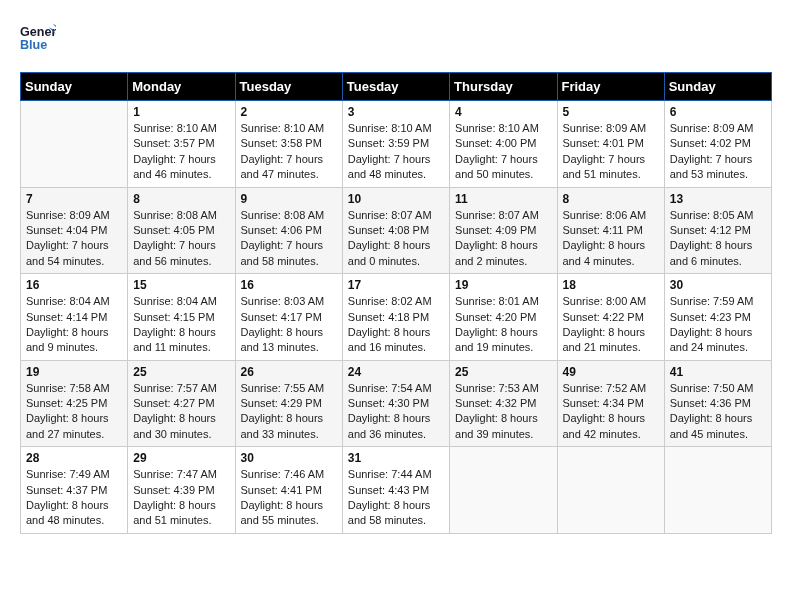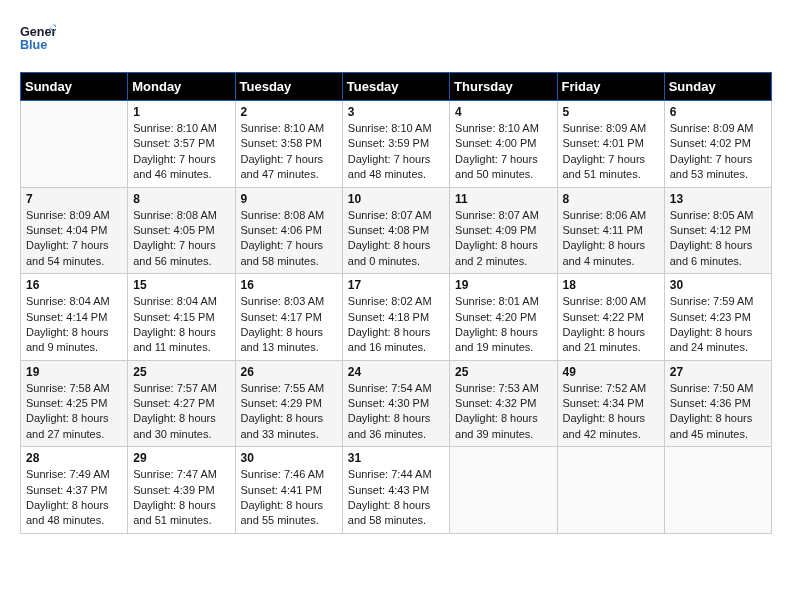--- a/index.html
+++ b/index.html
@@ -215,21 +215,21 @@
         </td>
         <td>
           <div class="day-num">25</div>
           <div class="day-info">Sunrise: 7:53 AM<br>Sunset: 4:32 PM<br>Daylight: 8 hours<br>and 39 minutes.</div>
         </td>
         <td>
           <div class="day-num">49</div>
           <div class="day-info">Sunrise: 7:52 AM<br>Sunset: 4:34 PM<br>Daylight: 8 hours<br>and 42 minutes.</div>
         </td>
         <td>
-          <div class="day-num">27</div>
+          <div class="day-num">41</div>
           <div class="day-info">Sunrise: 7:50 AM<br>Sunset: 4:36 PM<br>Daylight: 8 hours<br>and 45 minutes.</div>
         </td>
       </tr>
       <tr>
         <td>
           <div class="day-num">28</div>
           <div class="day-info">Sunrise: 7:49 AM<br>Sunset: 4:37 PM<br>Daylight: 8 hours<br>and 48 minutes.</div>
         </td>
         <td>
           <div class="day-num">29</div>

